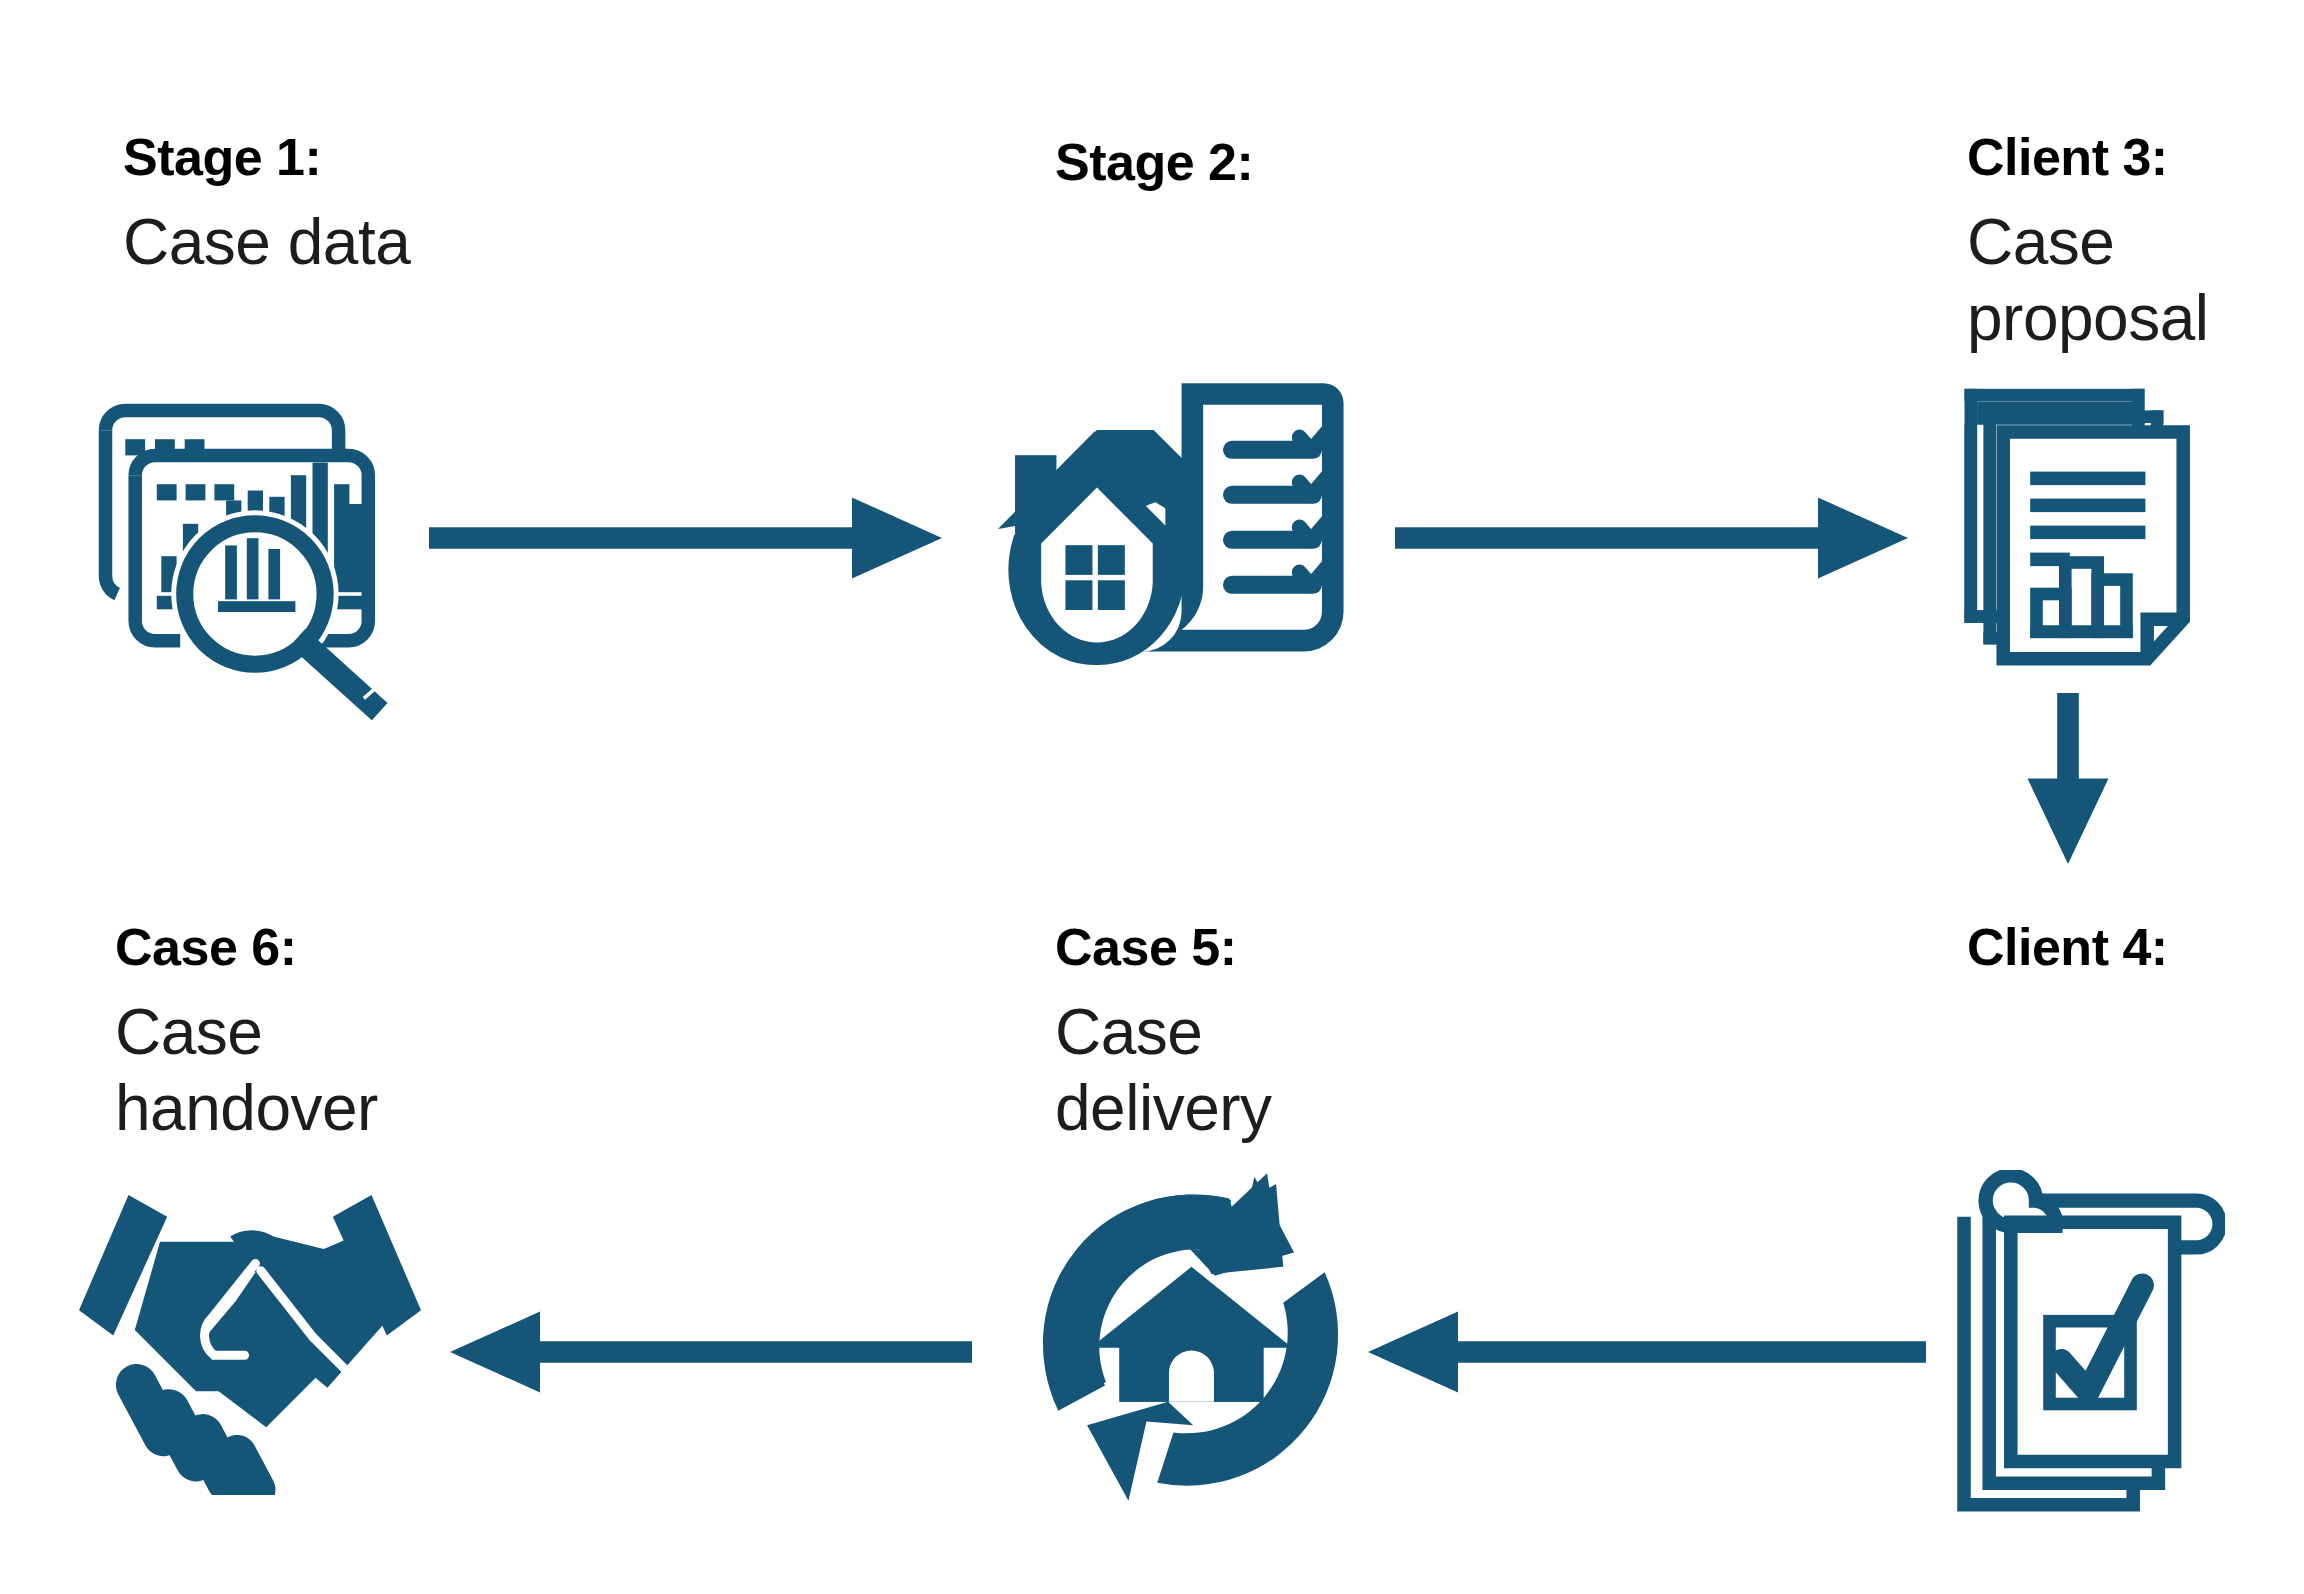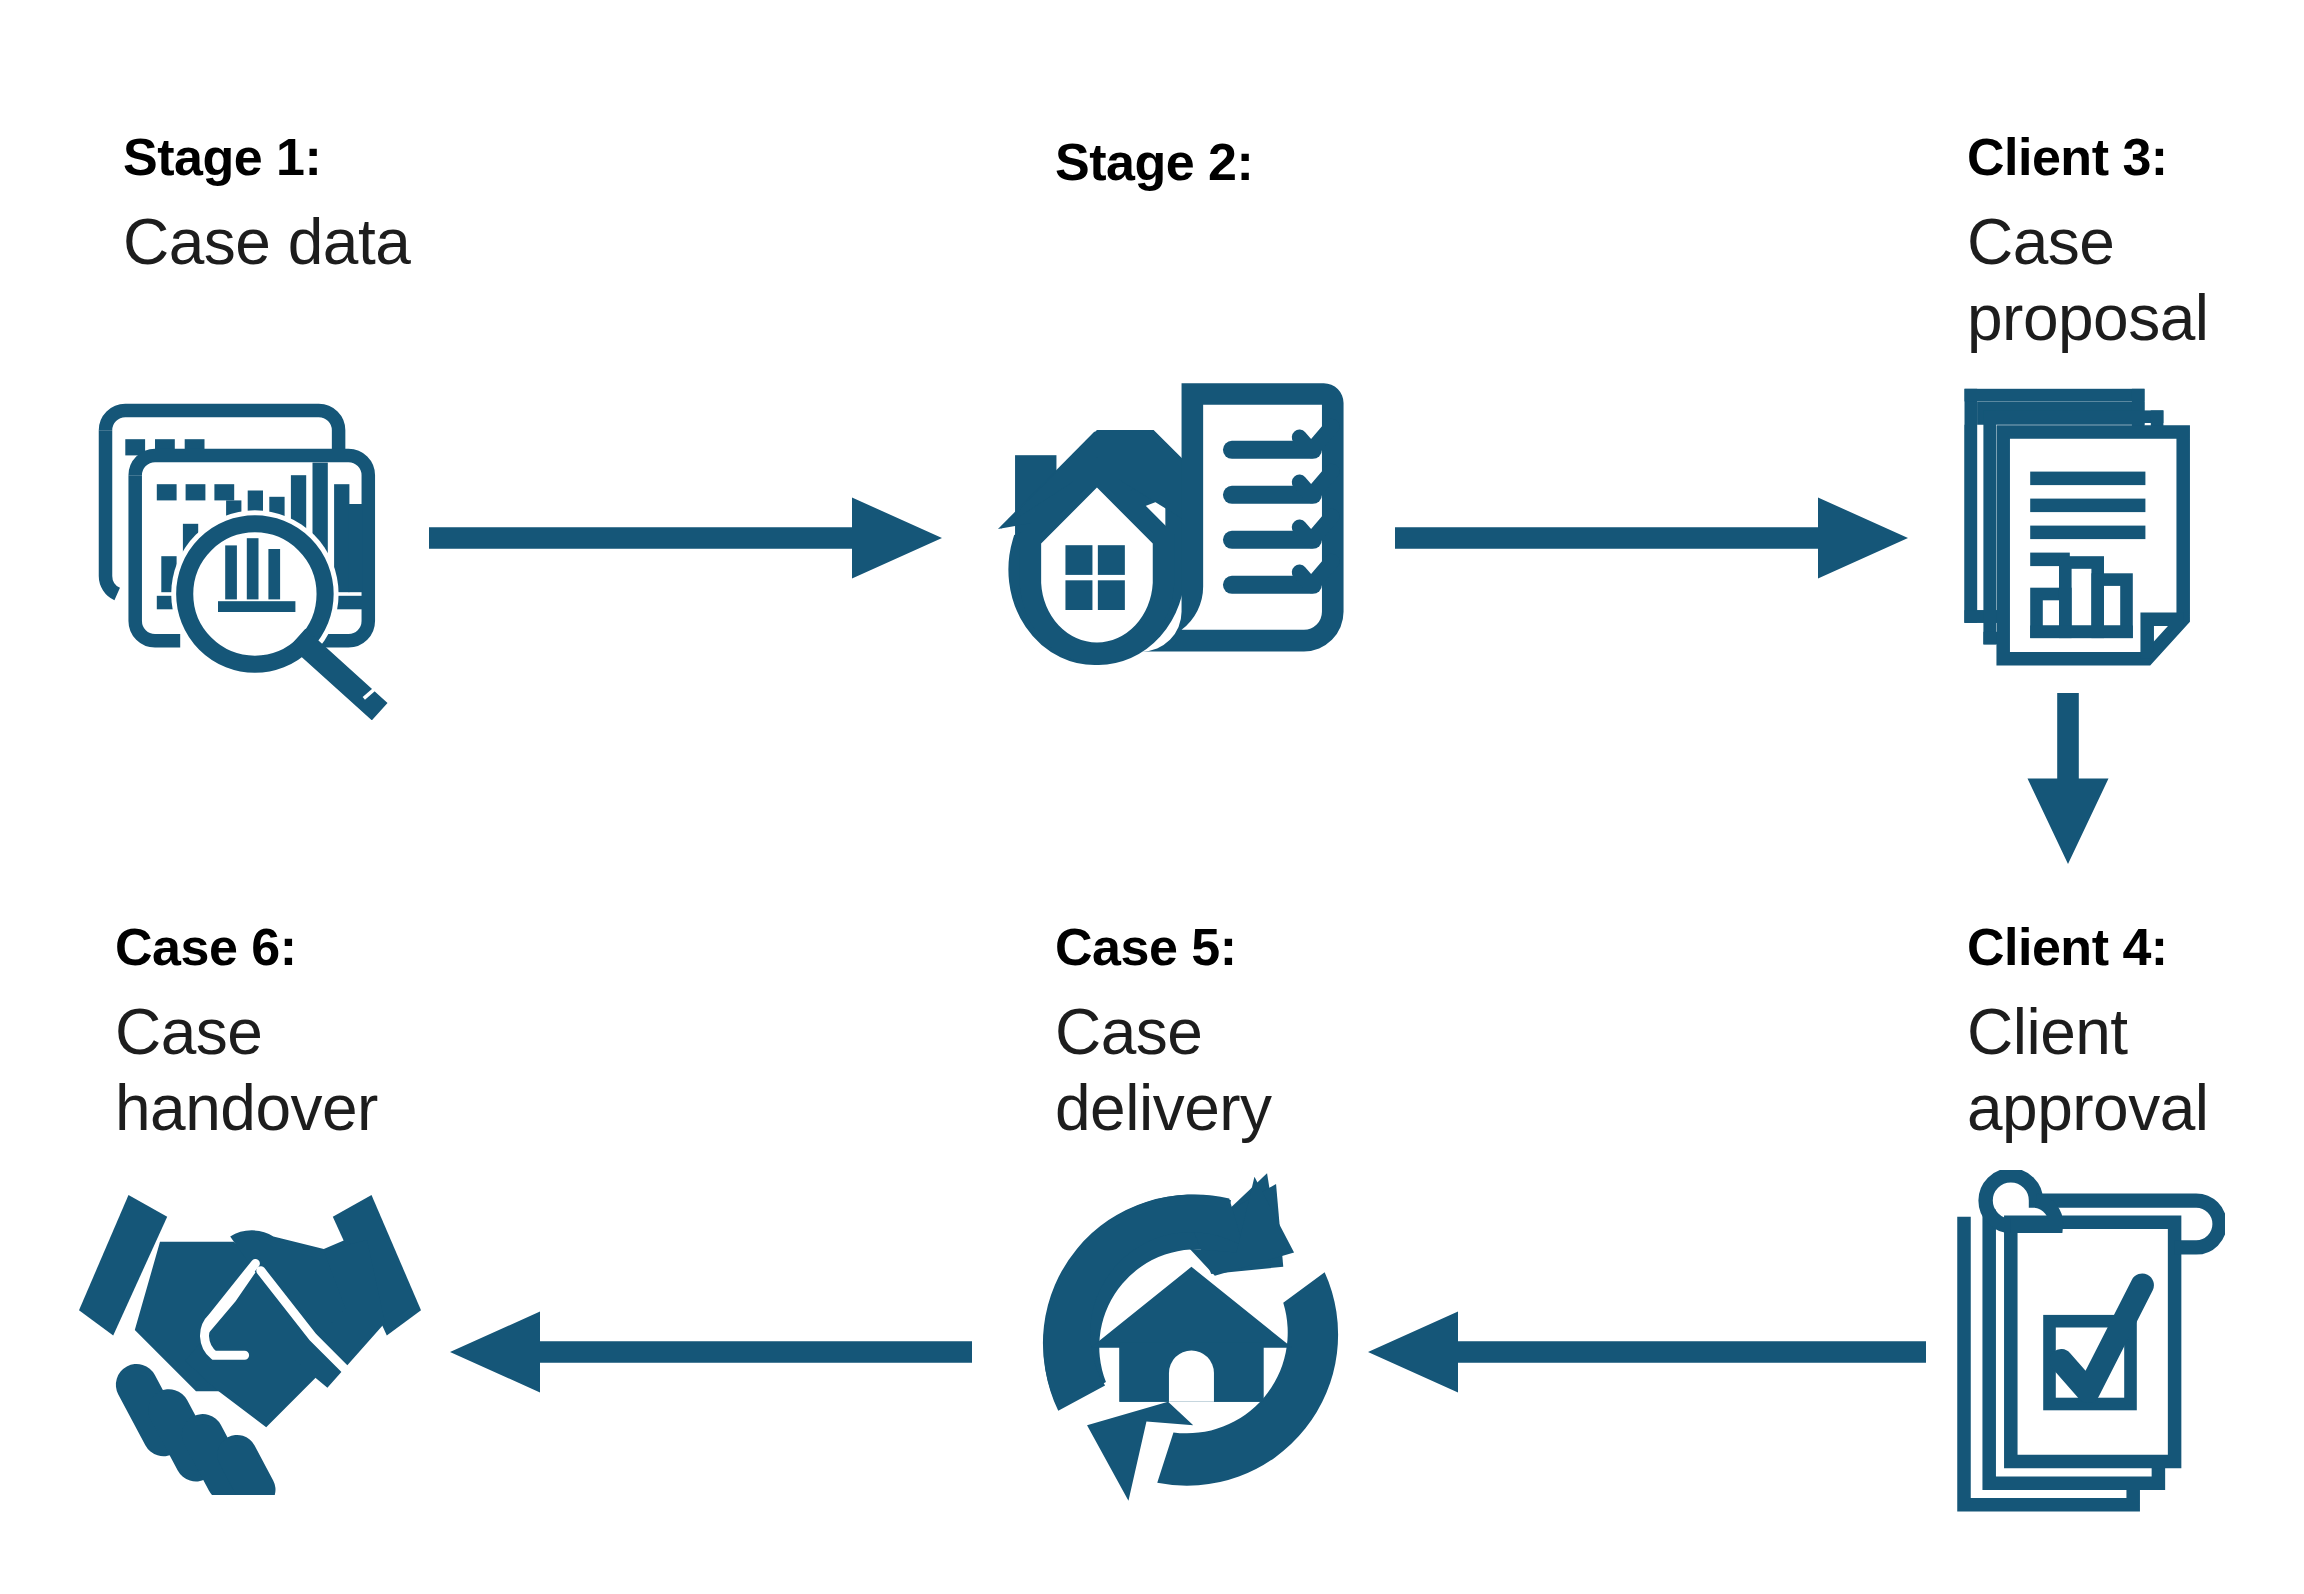--- a/index.html
+++ b/index.html
@@ -100,22 +100,20 @@
   </div>
 
   <div class="stage-label" id="lbl-5">
     <span class="stage-title">Case 5:</span>
     <span class="stage-sub">Case
 delivery</span>
   </div>
 
   <div class="stage-label" id="lbl-4">
     <span class="stage-title">Client 4:</span>
-    <span class="stage-sub">Client
-approval</span>
   </div>
 
   <div class="icon-box" id="icon-1">
     <svg viewBox="0 0 400 390" xmlns="http://www.w3.org/2000/svg">
       <g fill="none" stroke="#155678" stroke-width="15">
 
         <path d="M 35 68 A 22 22 0 0 1 57 46 L 272 46 A 22 22 0 0 1 294 68 L 294 92"></path>
         <path d="M 35 68 L 35 230 A 22 22 0 0 0 48 250"></path>
       </g>
 

